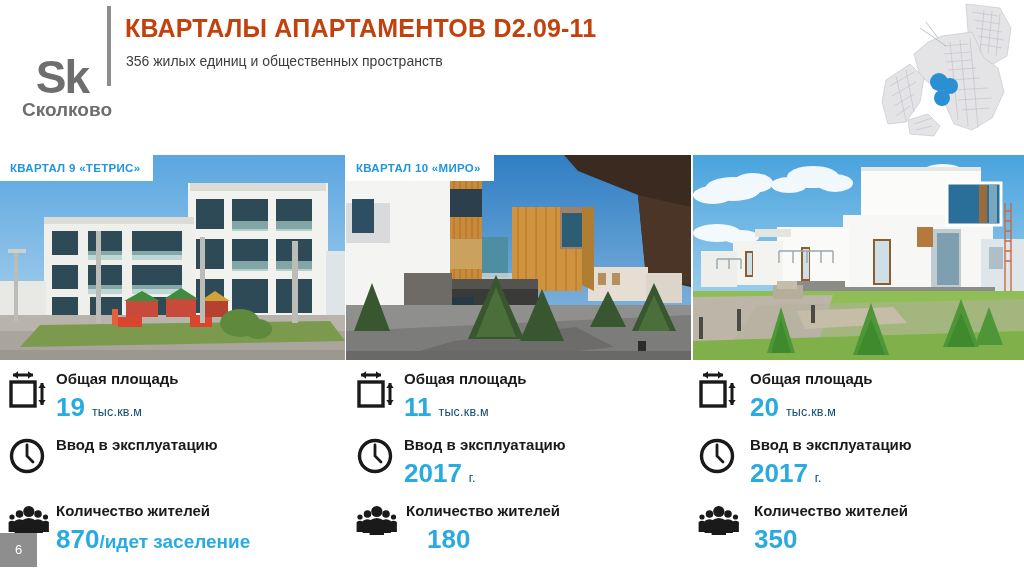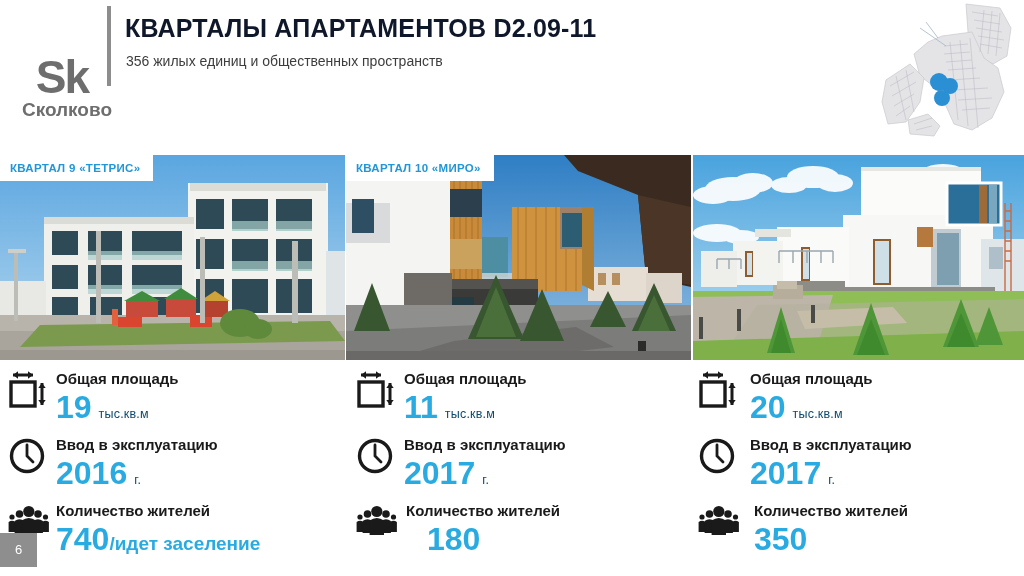--- a/index.html
+++ b/index.html
@@ -24,21 +24,21 @@
     font-family:"Liberation Sans","DejaVu Sans",sans-serif;
     font-weight:bold;font-size:19px;line-height:20px;color:#6e6e6e;
     text-align:right;letter-spacing:0px;
   }
   .logo-divider{
     position:absolute;left:107px;top:6px;width:4px;height:80px;background:#8d8d8d;
   }
   .title{
     position:absolute;left:125px;top:13px;
     font-weight:bold;font-size:25px;line-height:30px;
-    color:#0f172a;letter-spacing:0.2px;white-space:nowrap;
+    color:#c2410c;letter-spacing:0.2px;white-space:nowrap;
   }
   .subtitle{
     position:absolute;left:126px;top:52px;
     font-size:14px;line-height:18px;color:#3d3d3d;white-space:nowrap;
   }
 
   
   .map-wrap{position:absolute;left:880px;top:2px;width:140px;height:136px;}
   .map-wrap svg{display:block;}
 
@@ -67,21 +67,21 @@
   .stat{position:relative;height:66px;}
   .stat .ico{position:absolute;left:0;top:4px;width:42px;height:40px;}
   .stat .ico svg{display:block;}
   .stat .lbl{
     position:absolute;left:48px;top:3px;
     font-weight:bold;font-size:15px;line-height:19px;color:#1a1a1a;
     white-space:nowrap;
   }
   .stat .valrow{position:absolute;left:48px;top:24px;white-space:nowrap;}
   .stat .val{
-    font-weight:bold;font-size:32px;line-height:34px;color:#29abe2;
+    font-weight:bold;font-size:26px;line-height:34px;color:#29abe2;
     vertical-align:baseline;
   }
   .stat .unit{
     font-size:12.5px;color:#0c4a6e;font-weight:normal;
     margin-left:7px;vertical-align:baseline;letter-spacing:0.2px;
   }
   .stat .suffix{
     font-weight:bold;font-size:19px;color:#29abe2;vertical-align:baseline;
   }
   
@@ -419,23 +419,20 @@
       </div>
 
       <div class="stat s2">
         <span class="ico">
           <svg viewBox="0 0 42 40" width="42" height="40" aria-hidden="true">
             <circle cx="19" cy="20" r="15.5" fill="none" stroke="#1a1a1a" stroke-width="3.4"></circle>
             <path d="M19 9 L19 20 L25 26" fill="none" stroke="#1a1a1a" stroke-width="2.8" stroke-linecap="round"></path>
           </svg>
         </span>
         <span class="lbl">Ввод в эксплуатацию</span>
-        <span class="valrow">
-          <span class="val">2016</span><span class="unit">г.</span>
-        </span>
       </div>
 
       <div class="stat s3">
         <span class="ico">
           <svg viewBox="0 0 42 40" width="42" height="40" aria-hidden="true">
             <g fill="#1a1a1a">
               <circle cx="4" cy="15" r="2.6"></circle>
                 <path d="M0.6 20 Q4 17.4 7.4 20 L7.4 30 L0.6 30 Z"></path>
               <circle cx="11.5" cy="12" r="3.8"></circle>
                 <path d="M6.6 19 Q11.5 15.4 16.4 19 L16.4 31 L6.6 31 Z"></path>
@@ -443,21 +440,21 @@
                 <path d="M25.1 19 Q30 15.4 34.9 19 L34.9 31 L25.1 31 Z"></path>
               <circle cx="37.5" cy="15" r="2.6"></circle>
                 <path d="M34.1 20 Q37.5 17.4 40.9 20 L40.9 30 L34.1 30 Z"></path>
               <circle cx="20.8" cy="9.5" r="5.6"></circle>
                 <path d="M13.6 18.6 Q20.8 13.4 28 18.6 L28 33 L13.6 33 Z"></path>
             </g>
           </svg>
         </span>
         <span class="lbl">Количество жителей</span>
         <span class="valrow">
-          <span class="val">740</span><span class="suffix">/идет заселение</span>
+          <span class="val">870</span><span class="suffix">/идет заселение</span>
         </span>
       </div>
     </div>
 
     <div class="col c2">
 
       <div class="stat s1">
         <span class="ico">
           <svg viewBox="0 0 42 40" width="42" height="40" aria-hidden="true">
             <rect x="3" y="12" width="24" height="24" fill="none" stroke="#1a1a1a" stroke-width="3.4"></rect>

